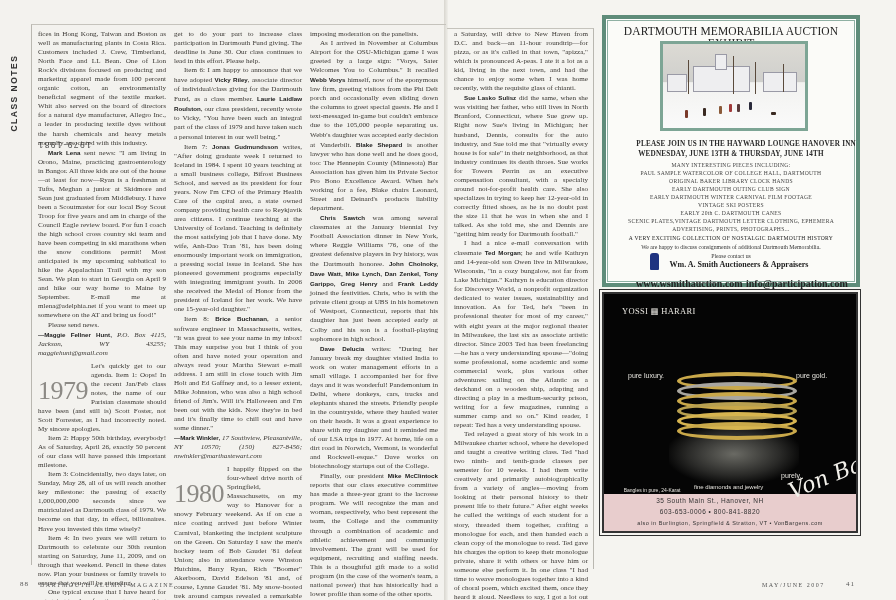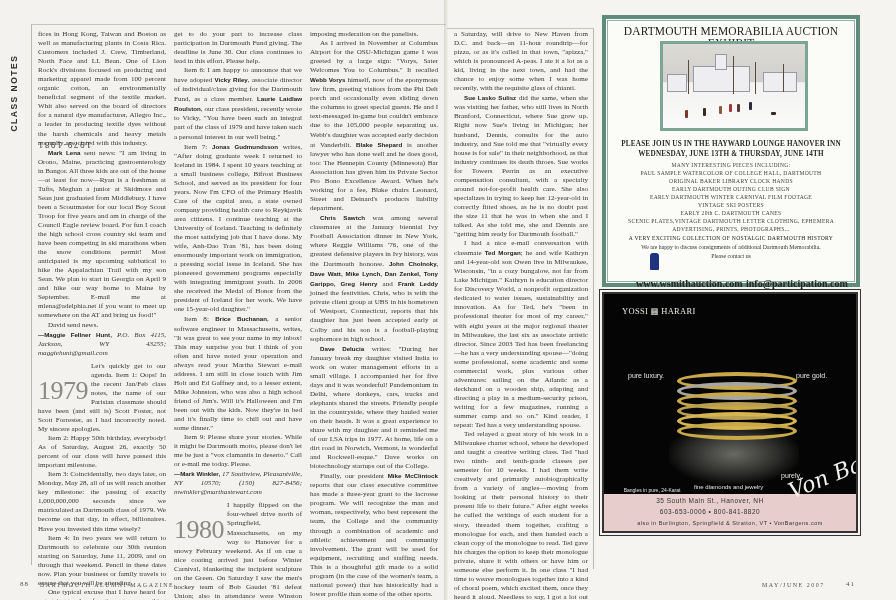--- a/index.html
+++ b/index.html
@@ -65,36 +65,35 @@
 <div class="side-label">
   <span><span>1979-1981</span> &nbsp;<b>CLASS NOTES</b></span>
 </div>
 
 <div class="frame-left"></div>
 <div class="frame-right"></div>
 
 <div class="col c1">
   <p class="noind">fices in Hong Kong, Taiwan and Boston as well as manufacturing plants in Costa Rica. Customers included J. Crew, Timberland, North Face and LL Bean. One of Lion Rock's divisions focused on producing and marketing apparel made from 100 percent organic cotton, an environmentally beneficial segment of the textile market. Whit also served on the board of directors for a natural dye manufacturer, Allegro Inc., a leader in producing textile dyes without the harsh chemicals and heavy metals normally associated with this industry.</p>
   <p><span class="n">Mark Lena</span><span> sent news: "I am living in Orono, Maine, practicing gastroenterology in Bangor. All three kids are out of the house—at least for now—Ryan is a freshman at Tufts, Meghan a junior at Skidmore and Sean just graduated from Middlebury. I have been a Scoutmaster for our local Boy Scout Troop for five years and am in charge of the Council Eagle review board. For fun I coach the high school cross country ski team and have been competing in ski marathons when the snow conditions permit! Most anticipated is my upcoming sabbatical to hike the Appalachian Trail with my son Sean. We plan to start in Georgia on April 9 and hike our way home to Maine by September. E-mail me at mlena@adelphia.net if you want to meet up somewhere on the AT and bring us food!"</span></p>
-  <p>David send news.</p>
+  <p>Please send news.</p>
   <p class="sig"><span class="n">—Maggie Fellner Hunt,</span><span> P.O. Box 4115, Jackson, WY 43255; maggiehunt@gmail.com</span></p>
   <p class="yp"><span class="year">1979</span><span>Let's quickly get to our agenda. Item 1: Oops! In the recent Jan/Feb class notes, the name of our Parisian classmate should have been (and still is) Scott Foster, not Scott Forrester, as I had incorrectly noted. My sincere apologies.</span></p>
-  <p>Item 2: Happy 50th birthday, everybody! As of Saturday, August 26, exactly 50 percent of our class will have passed this important milestone.</p>
-  <p>Item 3: Coincidentally, two days later, on Monday, May 28, all of us will reach another key milestone: the passing of exactly 1,000,000,000 seconds since we matriculated as Dartmouth class of 1979. We become on that day, in effect, billionaires. Have you invested this time wisely?</p>
+  <p>Item 2: Happy 50th birthday, everybody! As of Saturday, April 26, exactly 50 percent of our class will have passed this important milestone.</p>
+  <p>Item 3: Coincidentally, two days later, on Sunday, May 28, all of us will reach another key milestone: the passing of exactly 1,000,000,000 seconds since we matriculated as Dartmouth class of 1979. We become on that day, in effect, billionaires. Have you invested this time wisely?</p>
   <p>Item 4: In two years we will return to Dartmouth to celebrate our 30th reunion starting on Saturday, June 11, 2009, and on through that weekend. Pencil in these dates now. Plan your business or family travels to ensure that you will be attending.</p>
   <p>One typical excuse that I have heard for not going to class functions goes something like this: I cannot go because there would not be anyone that I know attending. For 25 years I had used that excuse, too. Then I went to our 25th reunion and was pleasantly surprised by how welcoming our classmates were. I got to know dozens of people really over the course. Our small and supportive community shares a unique four-year heritage. It is because you do not know everyone yet that you should attend our reunions.</p>
 
 </div>
 
 <div class="col c2">
   <p class="noind">get to do your part to increase class participation in Dartmouth Fund giving. The deadline is June 30. Our class continues to lead in this effort. Please help.</p>
   <p><span>Item 6: I am happy to announce that we have adopted </span><span class="n">Vicky Riley</span><span>, associate director of individual/class giving for the Dartmouth Fund, as a class member. </span><span class="n">Laurie Laidlaw Roulston</span><span>, our class president, recently wrote to Vicky, "You have been such an integral part of the class of 1979 and have taken such a personal interest in our well being."</span></p>
   <p><span>Item 7: </span><span class="n">Jonas Gudmundsson</span><span> writes, "After doing graduate week I returned to Iceland in 1984. I spent 10 years teaching at a small business college, Bifrost Business School, and served as its president for four years. Now I'm CFO of the Primary Health Care of the capital area, a state owned company providing health care to Reykjavik area citizens. I continue teaching at the University of Iceland. Teaching is definitely the most satisfying job that I have done. My wife, Anh-Dao Tran '81, has been doing enormously important work on immigration, a pressing social issue in Iceland. She has pioneered government programs especially with integrating immigrant youth. In 2006 she received the Medal of Honor from the president of Iceland for her work. We have one 15-year-old daughter."</span></p>
   <p><span>Item 8: </span><span class="n">Brice Buchanan</span><span>, a senior software engineer in Massachusetts, writes, "It was great to see your name in my inbox! This may surprise you but I think of you often and have noted your operation and always read your Martha Stewart e-mail address. I am still in close touch with Jim Holt and Ed Gaffney and, to a lesser extent, Mike Johnston, who was also a high school friend of Jim's. Will it's Halloween and I'm been out with the kids. Now they're in bed and it's finally time to chill out and have some dinner."</span></p>
-  <p>Item 9: Please share your stories. While it might be Dartmouth motto, please don't let me be just a "vox clamantis in deserto." Call or e-mail me today. Please.</p>
   <p class="sig"><span class="n">—Mark Winkler,</span><span> 17 Southview, Pleasantville, NY 10570; (150) 827-8456; mwinkler@marthastewart.com</span></p>
   <p class="yp"><span class="year">1980</span><span>I happily flipped on the four-wheel drive north of Springfield, Massachusetts, on my way to Hanover for a snowy February weekend. As if on cue a nice coating arrived just before Winter Carnival, blanketing the incipient sculpture on the Green. On Saturday I saw the men's hockey team of Bob Gaudet '81 defeat Union; also in attendance were Winston Hutchins, Barry Ryan, Rich "Boomer" Akerboom, David Edelson '81 and, of course, Lynne Gaudet '81. My snow-booted trek around campus revealed a remarkable building boom that includes much-needed new dorms. This confirmed what I'd heard in New York when I attended a trustee panel on the state of the College hosted by Bill Helman. Chris Wilson, who works in "distressed debt" with Rob Ruocco, was there; he was not distressed nor did he appear to be in debt. Hans Morris and Jeff Cirlin also attended. Bill moderated superbly by not</span></p>
 </div>
 
 <div class="col c3">
   <p class="noind">imposing moderation on the panelists.</p>
   <p><span>As I arrived in November at Columbus Airport for the OSU-Michigan game I was greeted by a large sign: "Vorys, Sater Welcomes You to Columbus." It recalled </span><span class="n">Webb Vorys</span><span> himself, now of the eponymous law firm, greeting visitors from the Phi Delt porch and occasionally even sliding down the columns to greet special guests. He and I text-messaged in-game but couldn't embrace due to the 105,000 people separating us. Webb's daughter was accepted early decision at Vanderbilt. </span><span class="n">Blake Shepard</span><span> is another lawyer who has done well and he does good, too: The Hennepin County (Minnesota) Bar Association has given him its Private Sector Pro Bono Excellence Award. When he's working for a fee, Blake chairs Leonard, Street and Deinard's products liability department.</span></p>
   <p><span class="n">Chris Sawtch</span><span> was among several classmates at the January biennial Ivy Football Association dinner in New York, where Reggie Williams '76, one of the greatest defensive players in Ivy history, was the Dartmouth honoree. </span><span class="n">John Cholnoky, Dave Watt, Mike Lynch, Dan Zenkel, Tony Garippo, Greg Henry</span><span> and </span><span class="n">Frank Leddy</span><span> joined the festivities. Chris, who is with the private client group at UBS in his hometown of Westport, Connecticut, reports that his daughter has just been accepted early at Colby and his son is a football-playing sophomore in high school.</span></p>
   <p><span class="n">Dave Delucia</span><span> writes: "During her January break my daughter visited India to work on water management efforts in a small village. I accompanied her for five days and it was wonderful! Pandemonium in Delhi, where donkeys, cars, trucks and elephants shared the streets. Friendly people in the countryside, where they hauled water on their heads. It was a great experience to share with my daughter and it reminded me of our LSA trips in 1977. At home, life on a dirt road in Norwich, Vermont, is wonderful and Rockwell-esque." Dave works on biotechnology startups out of the College.</span></p>
   <p><span>Finally, our president </span><span class="n">Mike McClintock</span><span> reports that our class executive committee has made a three-year grant to the lacrosse program. We will recognize the man and woman, respectively, who best represent the team, the College and the community through a combination of academic and athletic achievement and community involvement. The grant will be used for equipment, recruiting and staffing needs. This is a thoughtful gift made to a solid program (in the case of the women's team, a national power) that has historically had a lower profile than some of the other sports.</span></p>
@@ -124,35 +123,36 @@
       <div class="tree" style="left:120px;top:20px;height:28px;"></div>
       <div class="person" style="left:22px;top:66px;background:#7a3a2a;"></div>
       <div class="person" style="left:40px;top:64px;background:#3a2a22;"></div>
       <div class="person" style="left:56px;top:62px;background:#8a5a3a;"></div>
       <div class="person" style="left:66px;top:60px;background:#a03a3a;"></div>
       <div class="person" style="left:74px;top:60px;background:#5a3a3a;"></div>
       <div class="person" style="left:86px;top:58px;background:#2a2a3a;"></div>
       <div class="person" style="left:108px;top:68px;width:5px;height:3px;background:#3a2a22;"></div>
     </div>
   </div>
-  <div class="ad1-line ad1-head" style="top:121px;">PLEASE JOIN US IN THE HAYWARD LOUNGE HANOVER INN</div>
+  <div class="ad1-line ad1-head" style="top:121px;text-align:right;">PLEASE JOIN US IN THE HAYWARD LOUNGE HANOVER INN</div>
   <div class="ad1-line ad1-head" style="top:131px;">WEDNESDAY, JUNE 13TH &amp; THURSDAY, JUNE 14TH</div>
   <div class="ad1-line ad1-item" style="top:143px;">MANY INTERESTING PIECES INCLUDING:</div>
   <div class="ad1-line ad1-item" style="top:151px;">PAUL SAMPLE WATERCOLOR OF COLLEGE HALL, DARTMOUTH</div>
   <div class="ad1-line ad1-item" style="top:159px;">ORIGINAL BAKER LIBRARY CLOCK HANDS</div>
   <div class="ad1-line ad1-item" style="top:167px;">EARLY DARTMOUTH OUTING CLUB SIGN</div>
   <div class="ad1-line ad1-item" style="top:175px;">EARLY DARTMOUTH WINTER CARNIVAL FILM FOOTAGE</div>
   <div class="ad1-line ad1-item" style="top:183px;">VINTAGE SKI POSTERS</div>
   <div class="ad1-line ad1-item" style="top:191px;">EARLY 20th C. DARTMOUTH CANES</div>
   <div class="ad1-line ad1-item" style="top:199px;">SCENIC PLATES,VINTAGE DARTMOUTH LETTER CLOTHING, EPHEMERA</div>
   <div class="ad1-line ad1-item" style="top:207px;">ADVERTISING, PRINTS, PHOTOGRAPHS...</div>
   <div class="ad1-line ad1-item" style="top:216px;color:#222;">A VERY EXCITING COLLECTION OF NOSTALGIC DARTMOUTH HISTORY</div>
   <div class="ad1-line" style="top:225px;font-size:5.8px;color:#333;">We are happy to discuss consignments of additional Dartmouth Memorabilia.</div>
   <div class="ad1-line" style="top:234px;font-size:5.8px;color:#333;">Please contact us</div>
   <div class="ad1-logo"></div>
+  <div class="ad1-line ad1-co" style="top:241px;left:8px;">Wm. A. Smith Auctioneers &amp; Appraisers</div>
   <div class="ad1-line ad1-web" style="top:259px;width:auto;left:30px;">www.wsmithauction.com</div>
   <div class="ad1-line ad1-web" style="top:259px;width:auto;left:140px;">info@participation.com</div>
 </div>
 <div style="position:absolute;left:696px;top:281px;font-size:3.5px;color:#666;">NH lic. # 2025</div>
 
 <div class="ad2">
   <div class="ad2-brand">YOSSI ▦ HARARI</div>
   <div class="ad2-txt" style="left:24px;top:78px;">pure luxury.</div>
   <div class="ad2-txt" style="left:192px;top:78px;">pure gold.</div>
   <div class="glow"></div>

